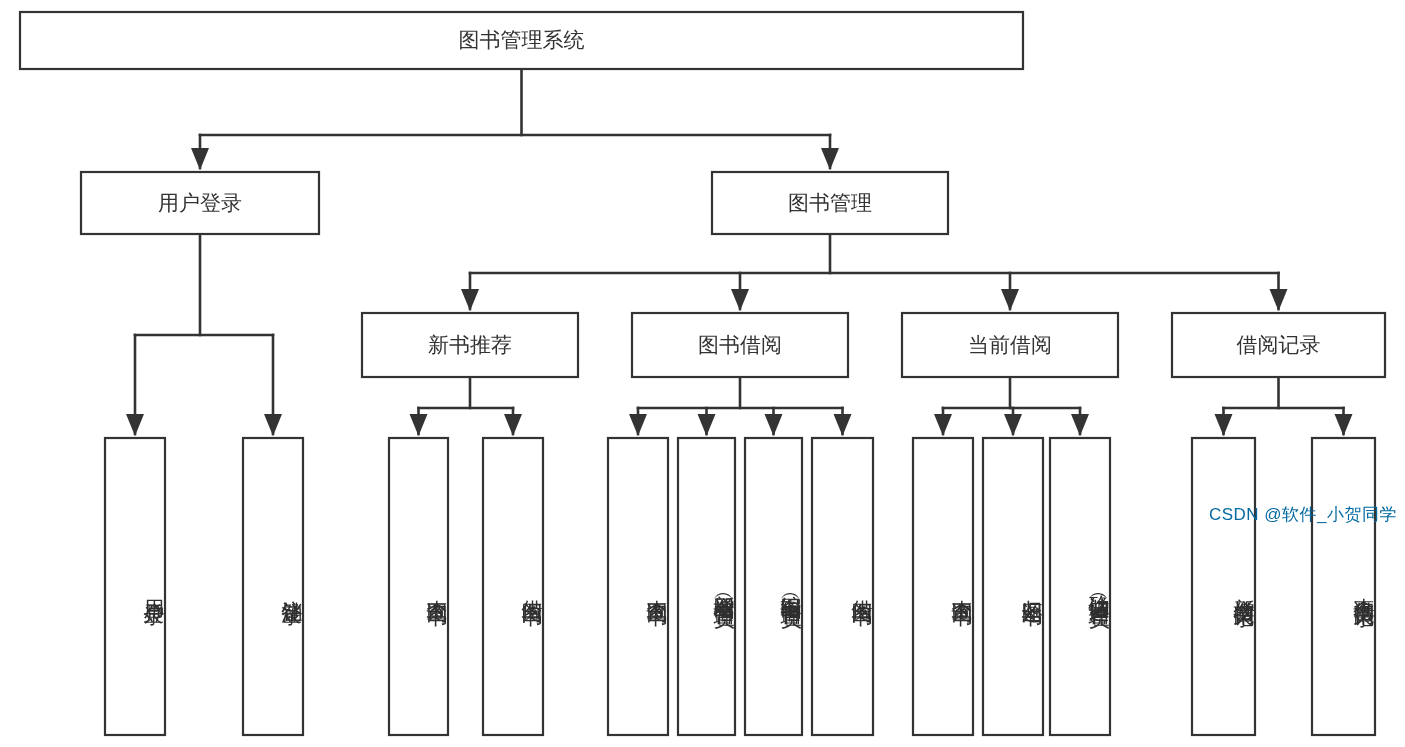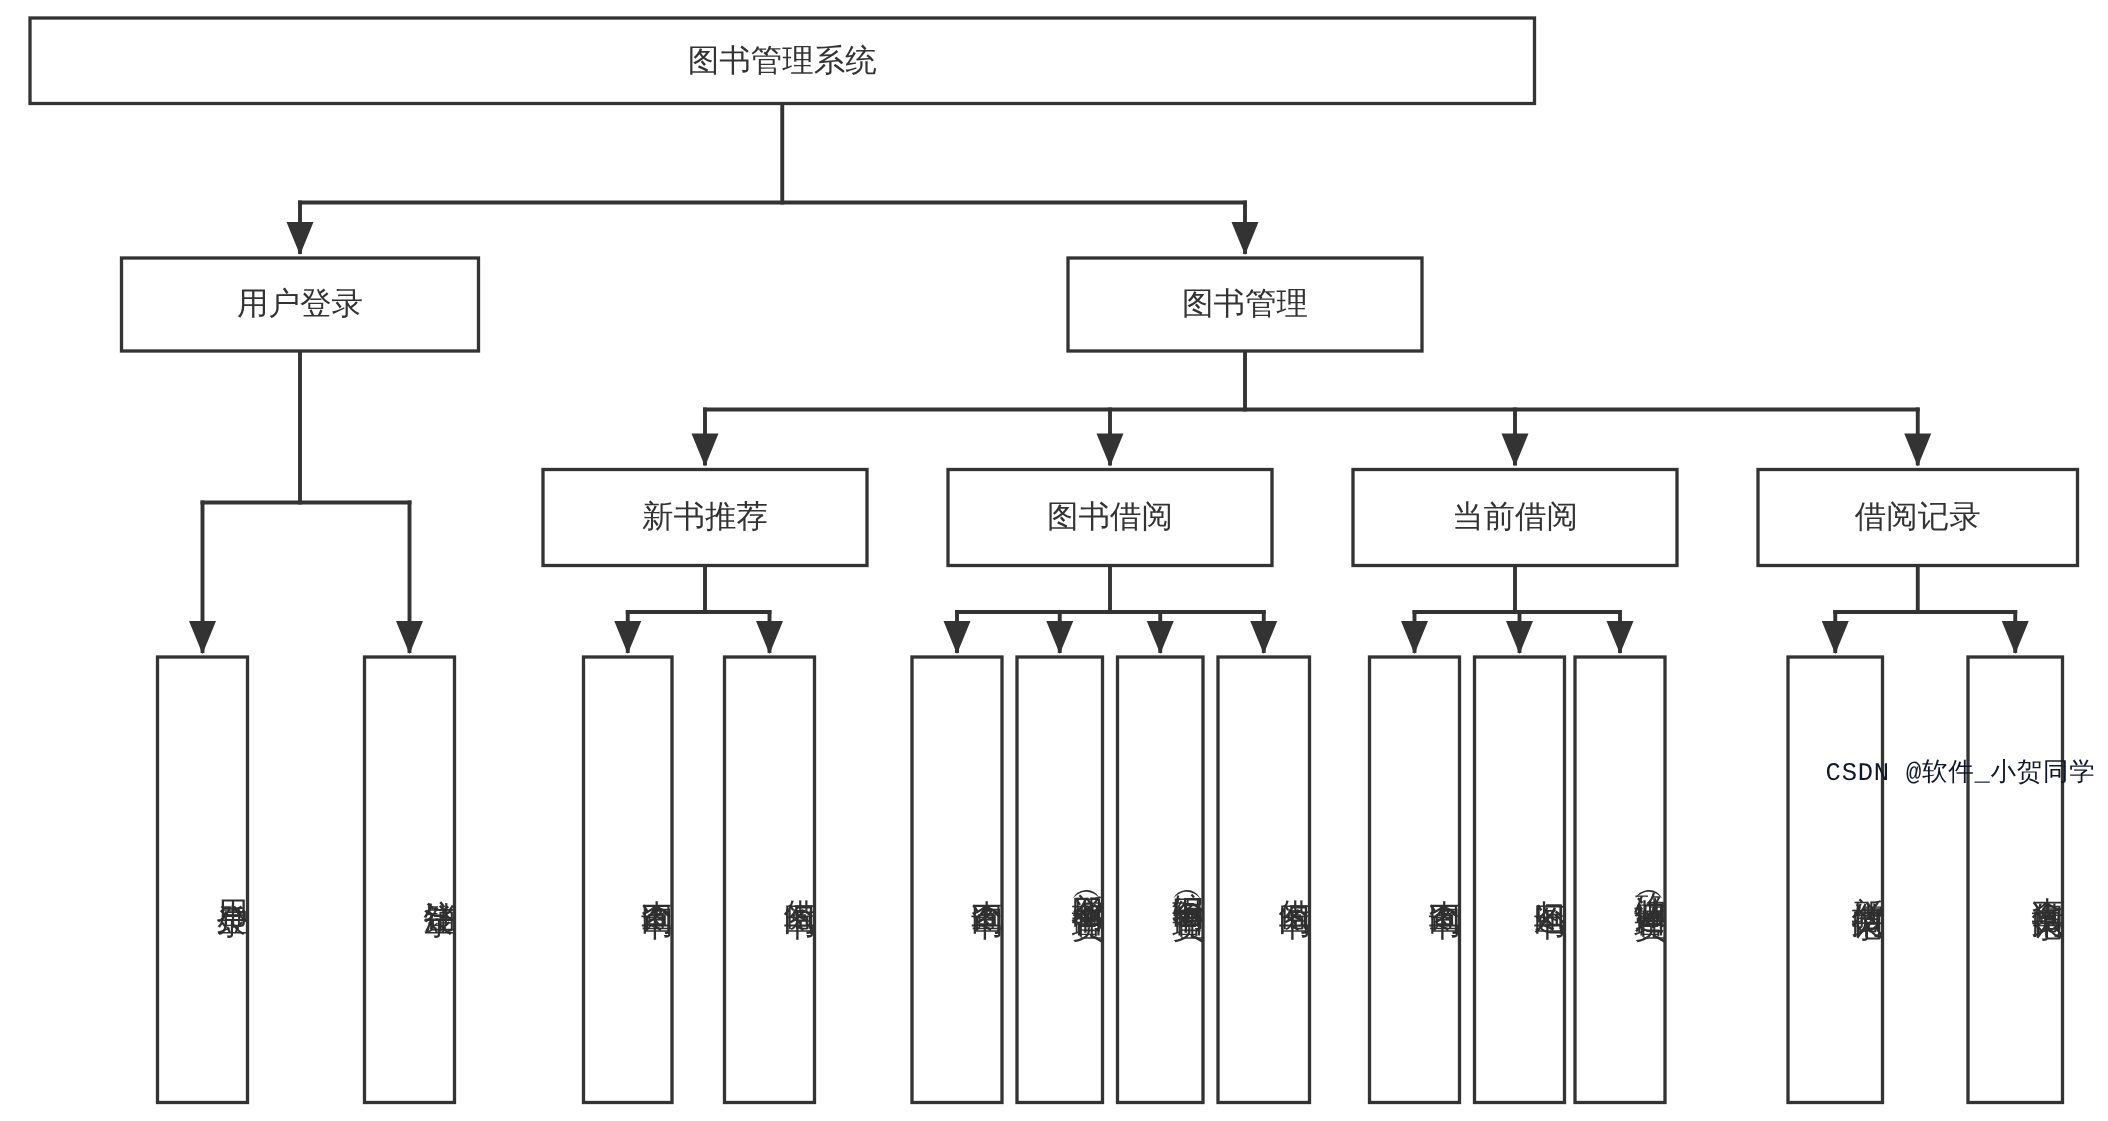--- a/index.html
+++ b/index.html
@@ -62,22 +62,22 @@
     letter-spacing: 2px;
     white-space: nowrap;
     pointer-events: none;
     font-family: "Liberation Sans", "DejaVu Sans", sans-serif;
   }
   .watermark {
     position: absolute;
     right: 8px;
     bottom: 8px;
     font-size: 17px;
-    color: #0f172a;
-    font-family: Liberation Mono, monospace;
+    color: #0369a1;
+    font-family: Liberation Sans, sans-serif;
     white-space: nowrap;
     letter-spacing: 0.5px;
   }
 </style>
 </head>
 <body>
 
 <div id="diagram-root">
 
   <svg id="flow" viewBox="0 0 1405 747">

